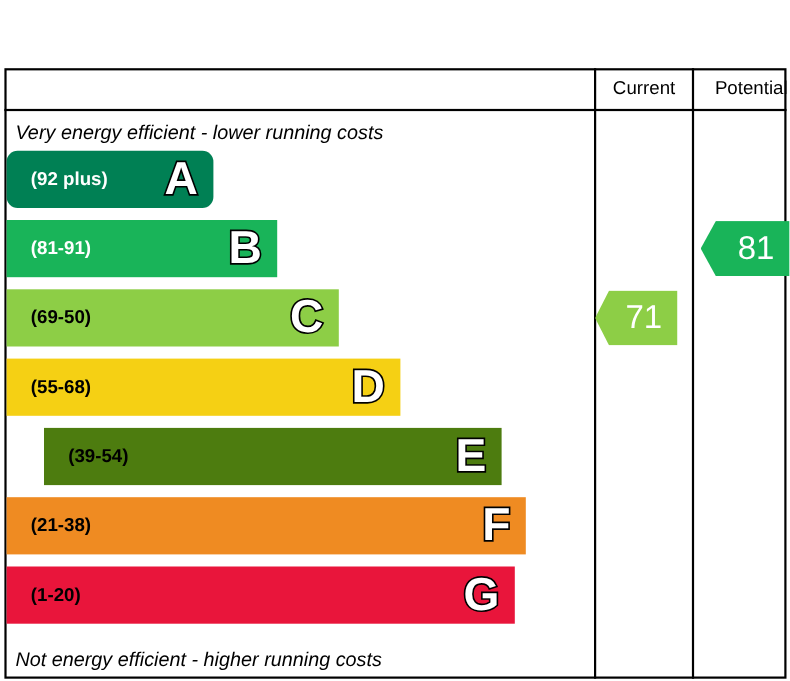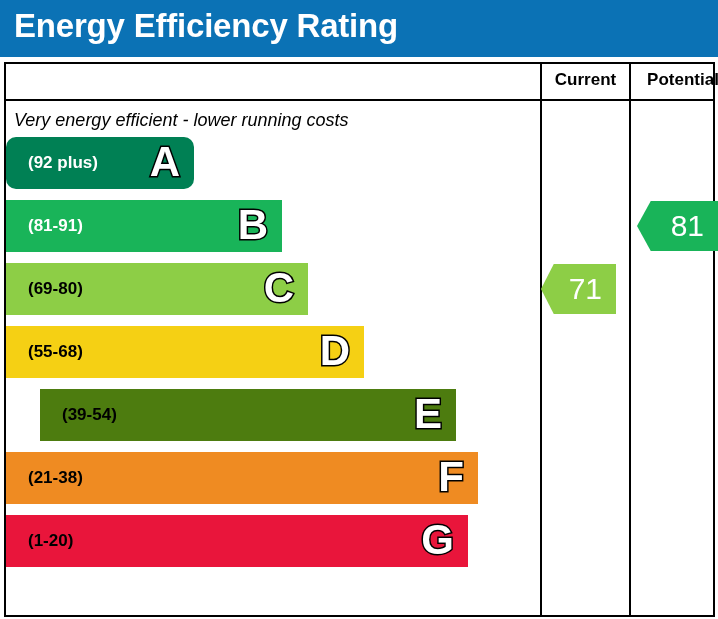--- a/index.html
+++ b/index.html
@@ -63,21 +63,21 @@
     height: 555px;
     background: #000000;
   }
   .vline-current { left: 540px; }
   .vline-potential { left: 629px; }
 
   .col-head {
     position: absolute;
     top: 70px;
     font-size: 17px;
-    font-weight: bold;
+    font-weight: normal;
     color: #000000;
     text-align: center;
     white-space: nowrap;
   }
   .col-head-current   { left: 542px; width: 87px; }
   .col-head-potential { left: 631px; width: 104px; }
 
   
   .caption {
     position: absolute;
@@ -133,45 +133,43 @@
     font-size: 30px;
     color: #ffffff;
     line-height: 1;
   }
 </style>
 </head>
 <body>
 
 <div id="epc">
 
-  <div class="title-bar">
-    <div class="title-text">Energy Efficiency Rating</div>
-  </div>
 
   <div class="table-frame"></div>
   <div class="header-rule"></div>
   <div class="vline vline-current"></div>
   <div class="vline vline-potential"></div>
 
   <div class="col-head col-head-current">Current</div>
   <div class="col-head col-head-potential">Potential</div>
 
   <div class="caption caption-top">Very energy efficient - lower running costs</div>
+  <div class="caption caption-bottom">Not energy efficient - higher running costs</div>
 
   <div id="bands-layer">
       <div class="band" style="top: 137px; width: 188px; background: rgb(0, 128, 84); border-radius: 10px;">
         <div class="band-range" style="color: rgb(255, 255, 255);">(92 plus)</div>
         <div class="band-letter">A</div>
       </div>
-      <div class="band" style="top: 200px; width: 276px; background: rgb(25, 180, 89);">
+      <div class="band" style="top: 200px; width: 246px; background: rgb(25, 180, 89);">
         <div class="band-range" style="color: rgb(255, 255, 255);">(81-91)</div>
         <div class="band-letter">B</div>
       </div>
       <div class="band" style="top: 263px; width: 302px; background: rgb(141, 206, 70);">
-        <div class="band-range" style="color: rgb(0, 0, 0);">(69-80)</div>
+        <div class="band-range" style="color: rgb(0, 0, 0);">(69-50)</div>
         <div class="band-letter">C</div>
       </div>
       <div class="band" style="top: 326px; width: 358px; background: rgb(245, 208, 20);">
         <div class="band-range" style="color: rgb(0, 0, 0);">(55-68)</div>
         <div class="band-letter">D</div>
       </div>
       <div class="band" style="top: 389px; width: 416px; background: #4d7c0f; margin-left: 34px;">
         <div class="band-range" style="color: rgb(0, 0, 0);">(39-54)</div>
         <div class="band-letter">E</div>
       </div>

